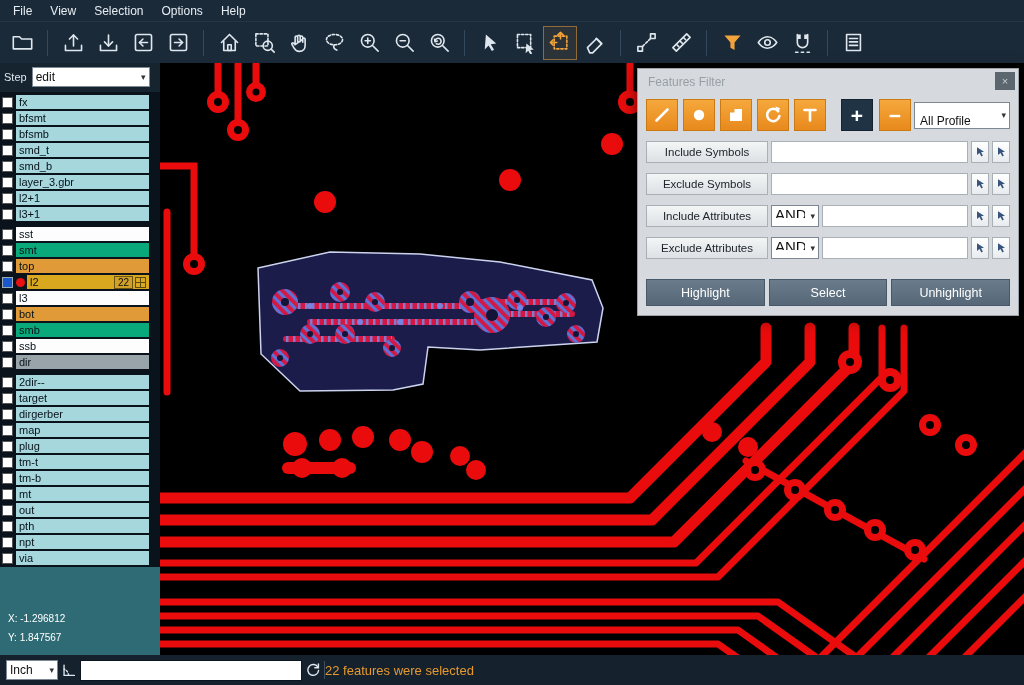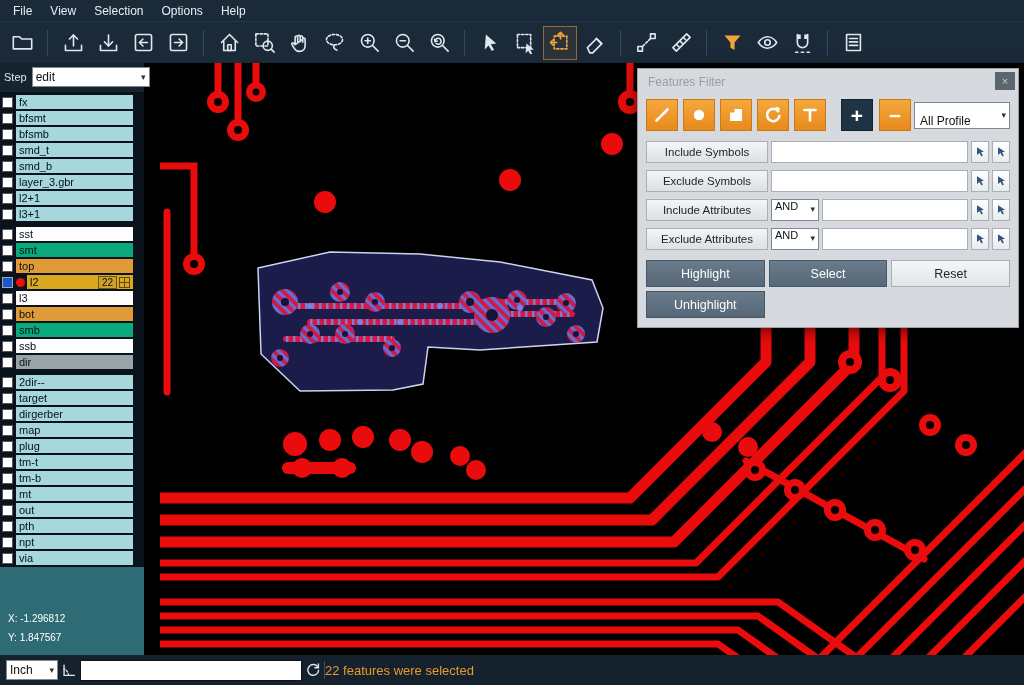--- a/index.html
+++ b/index.html
@@ -14,21 +14,21 @@
   
   #toolbar{position:absolute;left:0;top:21px;right:0;height:41px;background:#1b2a39;
            display:flex;align-items:center;padding:0 6px;gap:3px;z-index:6;border-top:1px solid #243646}
   .tool{width:32px;height:32px;display:flex;align-items:center;justify-content:center;color:#dfe7ee;flex:none}
   .tool svg{width:23px;height:23px}
   .tool.active{color:#f2a33c;outline:1px solid rgba(242,163,60,.55);background:rgba(242,163,60,.08)}
   .tool.accent{color:#f2a33c}
   .tsep{width:1px;height:26px;background:#35495d;margin:0 6px;flex:none}
 
   
-  #leftpanel{position:absolute;left:0;top:62px;width:144px;bottom:30px;background:#0a131c;
+  #leftpanel{position:absolute;left:0;top:62px;width:160px;bottom:30px;background:#0a131c;
              display:flex;flex-direction:column;z-index:5}
   #steprow{height:30px;background:#16242f;display:flex;align-items:center;gap:5px;padding:0 4px;flex:none}
   #steprow .slabel{color:#dfe7ee;font-size:11px;flex:none}
   select{font-family:"Liberation Sans",sans-serif;border:1px solid #7d8892;background:#fff;color:#111;
          appearance:none;-webkit-appearance:none;-moz-appearance:none;border-radius:0}
   .selwrap{position:relative;display:inline-block}
   .selwrap:after{content:"▾";position:absolute;right:4px;top:50%;transform:translateY(-50%);
                  font-size:9px;color:#333;pointer-events:none}
   #step-select{width:118px;height:20px;font-size:12px;padding:0 14px 0 3px}
   #layer-list{padding:3px 8px 0 0}
@@ -75,25 +75,25 @@
   #shape-row{display:flex;align-items:center;margin:2px 0 10px}
   .shape-btn{width:30px;height:30px;margin-right:5px;border:1px solid #c97a14;flex:none;
              background:linear-gradient(#f5a83c,#e8891c);display:flex;align-items:center;justify-content:center}
   .shape-btn svg{width:20px;height:20px}
   .sq-btn{width:30px;height:30px;display:flex;align-items:center;justify-content:center;
           color:#fff;font-size:21px;font-weight:bold;flex:none;line-height:1}
   #add-btn{background:#203344;border:1px solid #142331;margin-left:10px}
   #rem-btn{background:linear-gradient(#f5a83c,#e8891c);border:1px solid #c97a14;margin-left:6px}
   #profile-wrap{margin-left:auto}
   #profile-select{width:96px;height:27px;font-size:12px;padding:11px 15px 0 5px}
-  .filter-row{display:flex;align-items:flex-end;gap:3px;margin-bottom:7px;height:22px}
+  .filter-row{display:flex;align-items:flex-start;gap:3px;height:32px}
   .fr-label{width:122px;height:22px;flex:none;background:linear-gradient(#f3f5f6,#dde1e4);
             border:1px solid #a8b0b6;font-size:11.5px;color:#20262c;
             display:flex;align-items:center;justify-content:center}
-  .fr-logic{width:48px;height:22px;font-size:11px;padding:0 13px 8px 3px}
+  .fr-logic{width:48px;height:22px;font-size:15px;padding:0 13px 8px 3px}
   .fr-input{flex:1;height:20px;border:1px solid #a8b0b6;background:#fff;min-width:10px;font-size:12px;padding:0 3px}
   .fr-btn{width:18px;height:22px;flex:none;background:linear-gradient(#fff,#e8ecee);
           border:1px solid #a8b0b6;display:flex;align-items:center;justify-content:center;padding:0}
   #dialog-actions{display:grid;grid-template-columns:1fr 1fr 1fr;gap:4px;margin-top:10px}
   .act{height:27px;font-size:12.5px;display:flex;align-items:center;justify-content:center}
   .act.primary{background:linear-gradient(#6a7b8c,#566878);color:#fff;border:1px solid #47586a}
   .act.secondary{background:linear-gradient(#f4f6f7,#e2e6e9);color:#20262c;border:1px solid #a8b0b6}
 </style>
 </head>
 <body>
@@ -694,21 +694,20 @@
           <button class="fr-btn">
             <svg width="11" height="12" viewBox="0 0 12 13">
               <path d="M2.2 1.2l7.6 4.9-3.2.8 2 3.5-1.7.9-2-3.6-2.7 2z" fill="#38547e"></path>
             </svg>
           </button>
         </div>
       </div>
     <div id="dialog-actions">
         <button class="act primary">Highlight</button>
         <button class="act primary">Select</button>
-        <button class="act secondary">Reset</button>
         <button class="act primary">Unhighlight</button>
       </div>
   </div>
 </div>
 
 <div id="statusbar">
   <span class="selwrap">
     <select id="unit-select">
       <option>Inch</option>
     </select>

